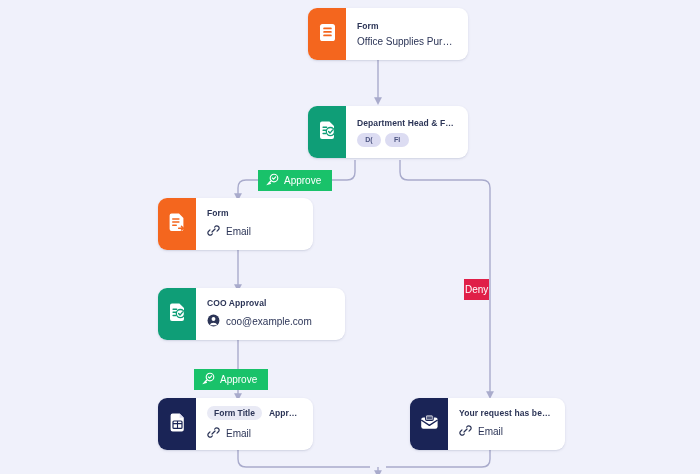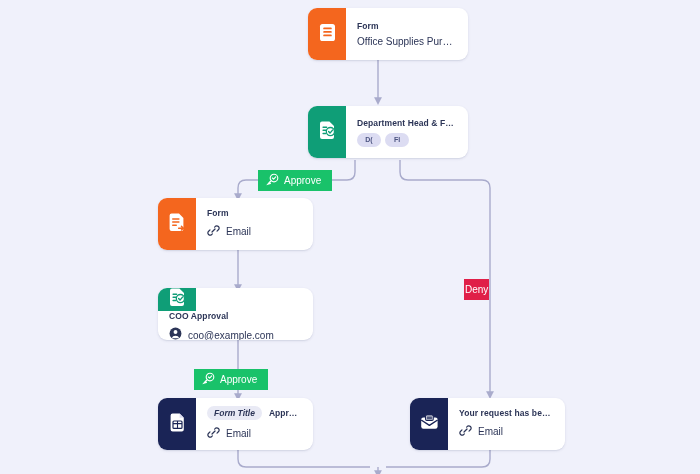--- a/index.html
+++ b/index.html
@@ -71,21 +71,20 @@
   .pill.approve{background:#19c26a;}
   .pill.deny{background:#e01f48;padding:0 1px;justify-content:center;}
 
   .tagpill{
     background:#e9eaf5;
     color:#2c3557;
     font-size:8.5px;font-weight:bold;
     border-radius:9px;
     padding:2px 7px;
     white-space:nowrap;
-    font-style:italic;
   }
   .tagtext{font-size:8.5px;font-weight:bold;color:#2c3557;white-space:nowrap;overflow:hidden;text-overflow:ellipsis;}
   .tagrow{display:flex;align-items:center;gap:7px;min-width:0;}
 </style>
 </head>
 <body>
 
 <div id="canvas">
 
   <svg class="edges" viewBox="0 0 700 474">
@@ -184,21 +183,21 @@
             <path d="M5.4,8.6 L8.6,5.4" stroke="#2c3557" stroke-width="1.3" stroke-linecap="round"></path>
             <path d="M8.2,3.4 l1.1,-1.1 a2.5,2.5 0 0 1 3.4,3.4 l-1.9,1.9" stroke="#2c3557" stroke-width="1.3" fill="none" stroke-linecap="round"></path>
             <path d="M5.8,10.6 l-1.1,1.1 a2.5,2.5 0 0 1 -3.4,-3.4 l1.9,-1.9" stroke="#2c3557" stroke-width="1.3" fill="none" stroke-linecap="round"></path>
           </svg>
         </span>
         <span class="sub">Email</span>
       </div>
     </div>
   </div>
 
-  <div class="node" style="left:158px;top:288px;width:155px;flex-direction:column;">
+  <div class="node" style="left:158px;top:288px;width:187px;">
     <div class="iconbox" style="background:#0f9e77;">
       <span>
         <svg width="18" height="19" viewBox="0 0 18 19">
           <path d="M2,2.6 a2,2 0 0 1 2,-2 h7.4 l4.6,4.4 v11 a2,2 0 0 1 -2,2 h-10 a2,2 0 0 1 -2,-2 z" fill="#ffffff"></path>
           <rect x="4.4" y="5.4" width="5" height="1.5" rx="0.75" fill="#0f9e77"></rect>
           <rect x="4.4" y="8.6" width="5" height="1.5" rx="0.75" fill="#0f9e77"></rect>
           <rect x="4.4" y="11.8" width="4" height="1.5" rx="0.75" fill="#0f9e77"></rect>
           <circle cx="12.4" cy="10.6" r="4.1" fill="#ffffff" stroke="#0f9e77" stroke-width="1.3"></circle>
           <path d="M10.6,10.6 l1.4,1.5 l2.5,-3" fill="none" stroke="#0f9e77" stroke-width="1.4" stroke-linecap="round" stroke-linejoin="round"></path>
         </svg>

